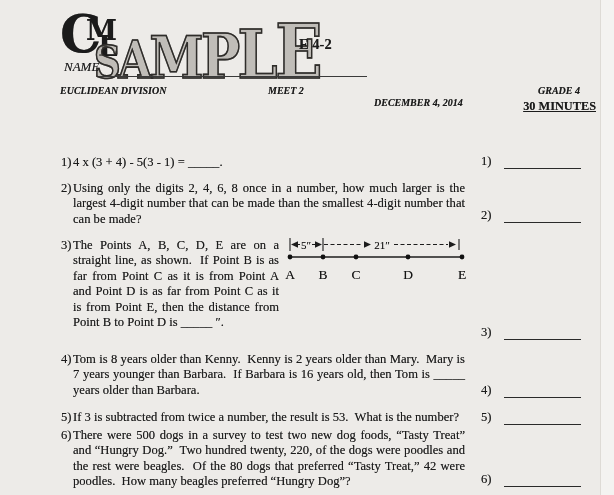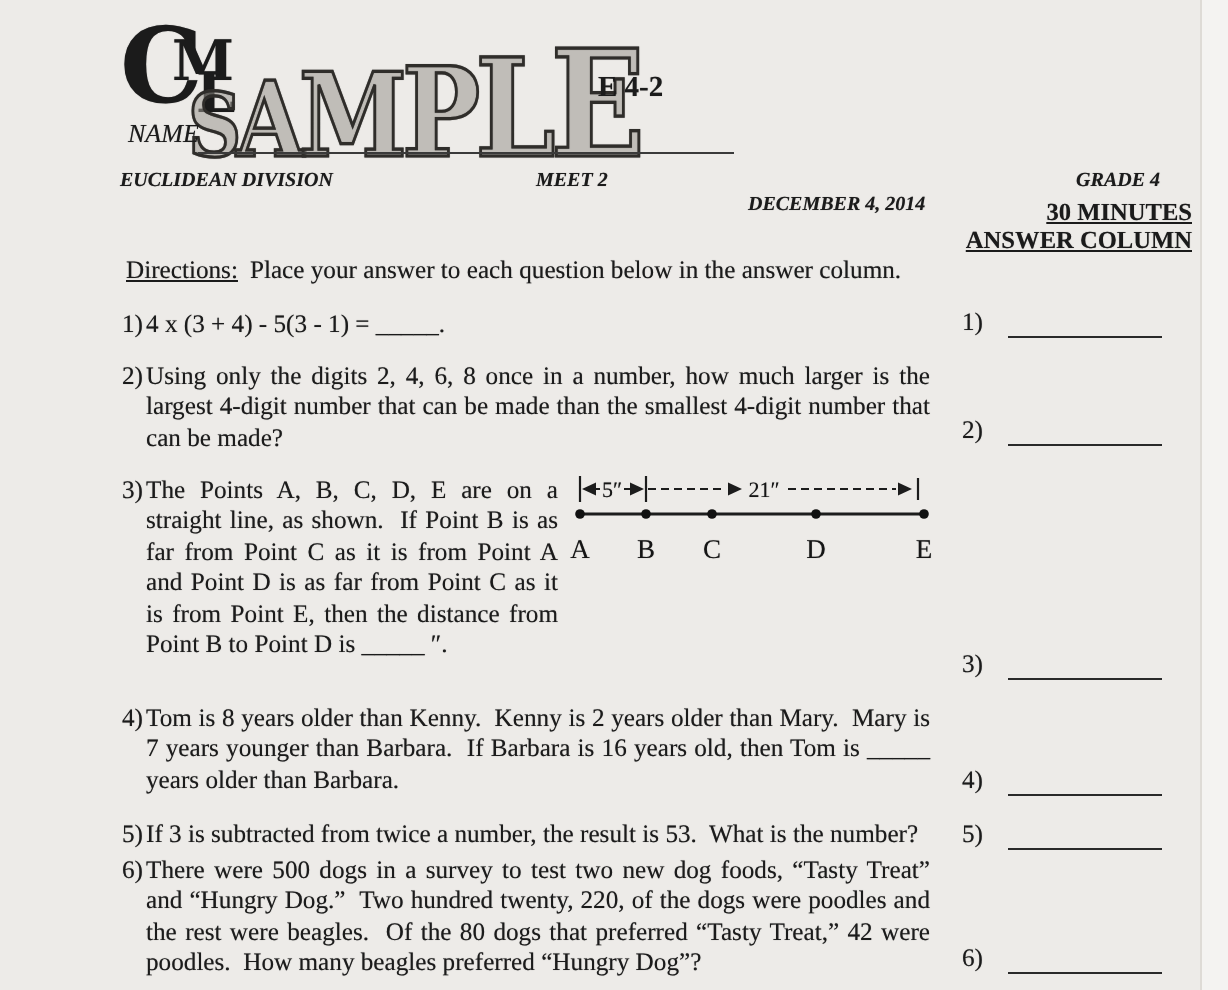--- a/index.html
+++ b/index.html
@@ -82,25 +82,21 @@
   <div class="form-code">E 4-2</div>
 
   <span class="name-label">NAME</span>
   <div class="name-line"></div>
 
   <div class="hdr hdr-division">EUCLIDEAN DIVISION</div>
   <div class="hdr hdr-meet">MEET 2</div>
   <div class="hdr hdr-date">DECEMBER 4, 2014</div>
   <div class="hdr hdr-grade">GRADE 4</div>
   <div class="hdr-sub hdr-minutes">30 MINUTES</div>
-  <div class="hdr-sub hdr-anscol">ANSWER COLUMN</div>
 
-  <div class="directions">
-    <span class="dir-label">Directions:</span><span class="dir-text">Place your answer to each question below in the answer column.</span>
-  </div>
 
   <div class="q q1-pos">
     <span class="qnum">1)</span>
     <div class="qtext">4 x (3 + 4) - 5(3 - 1) = _____.</div>
   </div>
 
   <div class="q q2-pos">
     <span class="qnum">2)</span>
     <div class="qtext">Using only the digits 2, 4, 6, 8 once in a number, how much larger is the largest 4-digit number that can be made than the smallest 4-digit number that can be made?</div>
   </div>

